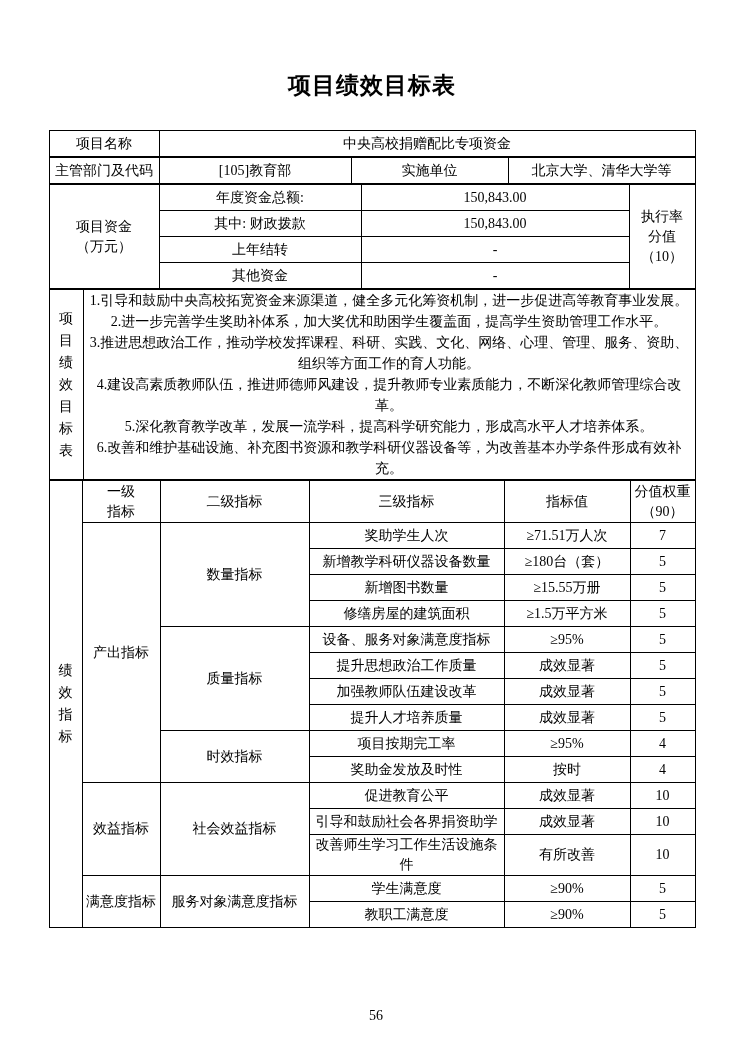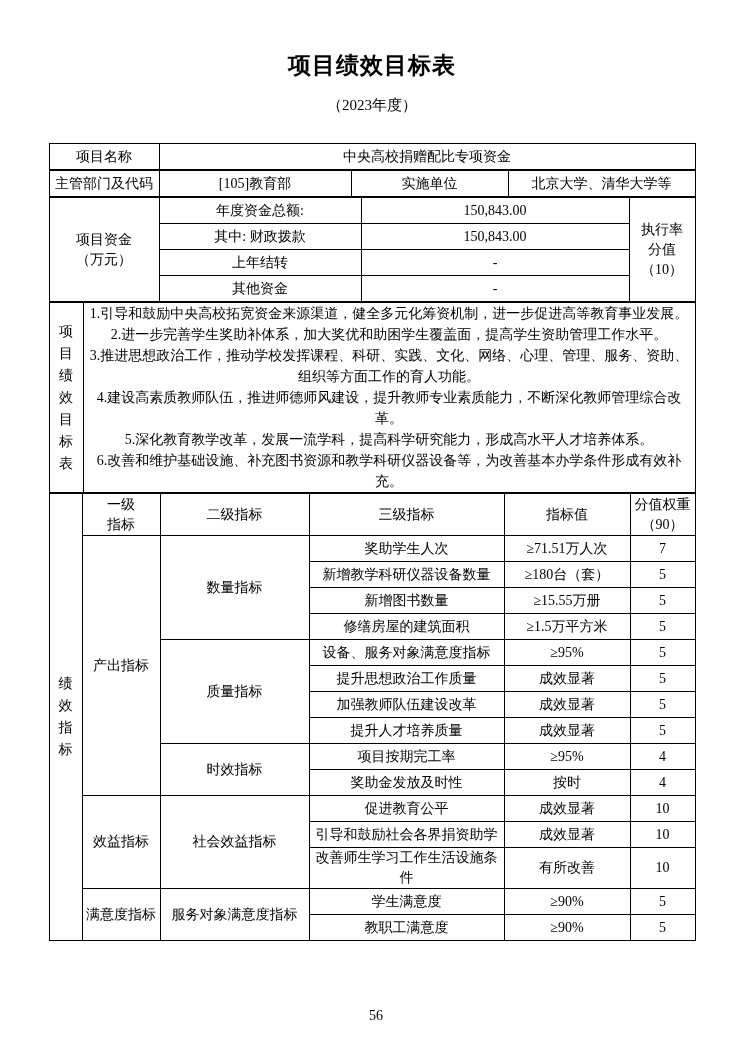--- a/index.html
+++ b/index.html
@@ -1,18 +1,18 @@
 <!DOCTYPE html>
 <html><head>
 <meta charset="utf-8">
 <style>
   * { box-sizing: border-box; }
   html,body { margin:0; padding:0; background:#ffffff; color:#000; }
   body { font-family:"Liberation Serif","DejaVu Serif",serif; }
-  .page { width:744px; height:1052px; padding-top:50px; position:relative; overflow:hidden; }
+  .page { width:744px; height:1052px; padding-top:70px; position:relative; overflow:hidden; }
 
   .doc-title { text-align:center; font-size:23px; font-weight:bold; line-height:32px; letter-spacing:1px; }
   .doc-subtitle { text-align:center; font-size:15px; line-height:20px; margin-top:13px; }
 
   table.tbl { border-collapse:collapse; table-layout:fixed; width:646px; margin:0 auto; font-size:14px; }
   table.tbl:first-of-type { margin-top:28px; }
   .tbl td, .tbl th { border:1px solid #000; padding:0 2px; text-align:center; vertical-align:middle;
                      font-weight:normal; line-height:20px; overflow:hidden; }
 
   tr.h26 { height:26px; }
@@ -39,21 +39,20 @@
   .c-l3 { text-align:left; padding-left:7px; padding-right:2px; line-height:19px; }
 
   .page-number { position:absolute; left:8px; right:0; top:1008px; text-align:center; font-size:14px; }
 </style>
 </head>
 <body>
 
 <div class="page">
 
   <div class="doc-title">项目绩效目标表</div>
-  <div class="doc-subtitle">（2023年度）</div>
 
   <table class="tbl">
     <colgroup>
         <col style="width:110px">
         <col style="width:536px">
       </colgroup>
     <tbody>
         <tr class="h26">
       <td>项目名称</td>
       <td>中央高校捐赠配比专项资金</td>

